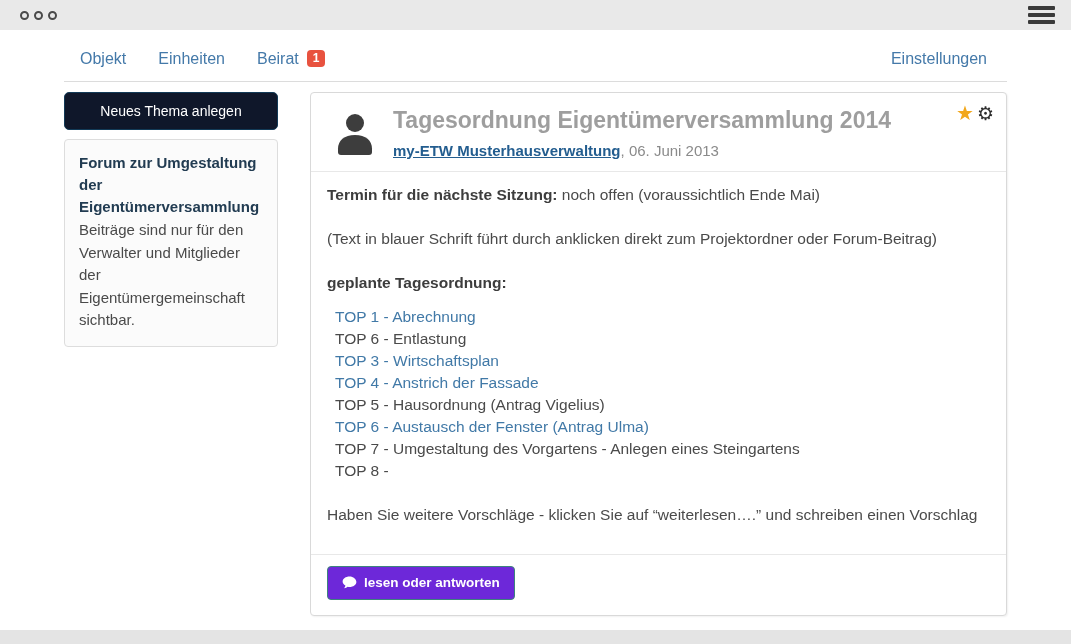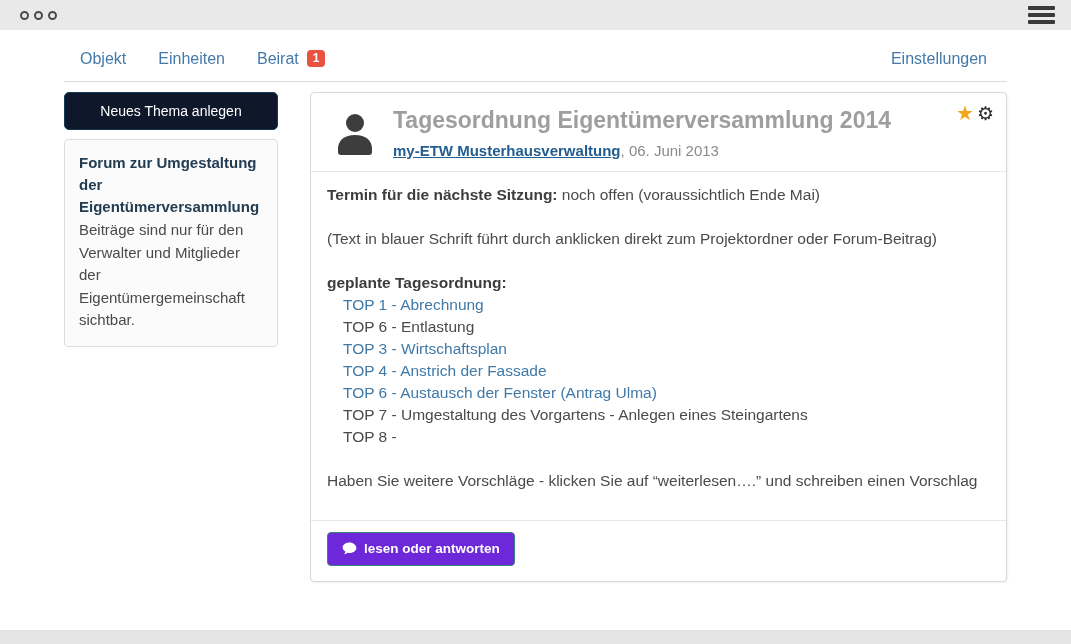--- a/index.html
+++ b/index.html
@@ -66,23 +66,23 @@
   .post-title { font-size: 23px; font-weight: bold; color: #9e9e9e; line-height: 1.2; }
   .byline { margin-top: 7px; font-size: 15px; }
   .byline .author { color: #235d8f; font-weight: bold; cursor: pointer; text-decoration: underline; }
   .byline .date { color: #8a8a8a; }
   .header-icons { position: absolute; top: 10px; right: 12px; display: flex; align-items: center; gap: 3px; }
   .star-icon { color: #f2a71b; font-size: 20px; cursor: pointer; line-height: 1; }
   .gear-icon { color: #2d2d2d; font-size: 19px; cursor: pointer; line-height: 1; }
 
   .card-body { padding: 12px 16px 6px; font-size: 15.5px; color: #4a4a4a; line-height: 22px; }
   .card-body p { margin: 0 0 22px; }
-  .card-body .no-gap { margin-bottom: 0; }
+  .card-body .no-gap { margin-bottom: 12px; }
   .bold { font-weight: bold; color: #3d3d3d; }
-  .agenda { list-style: none; margin: 0 16px 22px; padding: 0; }
+  .agenda { list-style: none; margin: 0 8px 22px; padding: 0; }
   .agenda li { line-height: 22px; }
   .agenda li.link { color: #4179a7; cursor: pointer; }
 
   .card-footer { border-top: 1px solid #e8e8e8; padding: 11px 16px 15px; }
   .reply-btn {
     display: inline-flex; align-items: center; gap: 7px; background: #6d28d9;
     border: 1px solid #3d837d; color: #fff; font-weight: bold; font-size: 13.5px;
     padding: 8px 14px 9px; border-radius: 4px; cursor: pointer;
     font-family: "Liberation Sans", sans-serif;
   }
@@ -157,20 +157,21 @@
       </p>
       <p>(Text in blauer Schrift führt durch anklicken direkt zum Projektordner oder Forum-Beitrag)</p>
       <p class="no-gap">
         <span class="bold">geplante Tagesordnung:</span>
       </p>
       <ul class="agenda">
         <li class="link">TOP 1 - Abrechnung</li>
         <li>TOP 6 - Entlastung</li>
         <li class="link">TOP 3 - Wirtschaftsplan</li>
         <li class="link">TOP 4 - Anstrich der Fassade</li>
+        <li>TOP 5 - Hausordnung (Antrag Vigelius)</li>
         <li class="link">TOP 6 - Austausch der Fenster (Antrag Ulma)</li>
         <li>TOP 7 - Umgestaltung des Vorgartens - Anlegen eines Steingartens</li>
         <li>TOP 8 -</li>
       </ul>
       <p>Haben Sie weitere Vorschläge - klicken Sie auf “weiterlesen….” und schreiben einen Vorschlag</p>
     </div>
 
     <div class="card-footer">
       <button class="reply-btn">
         <span>

